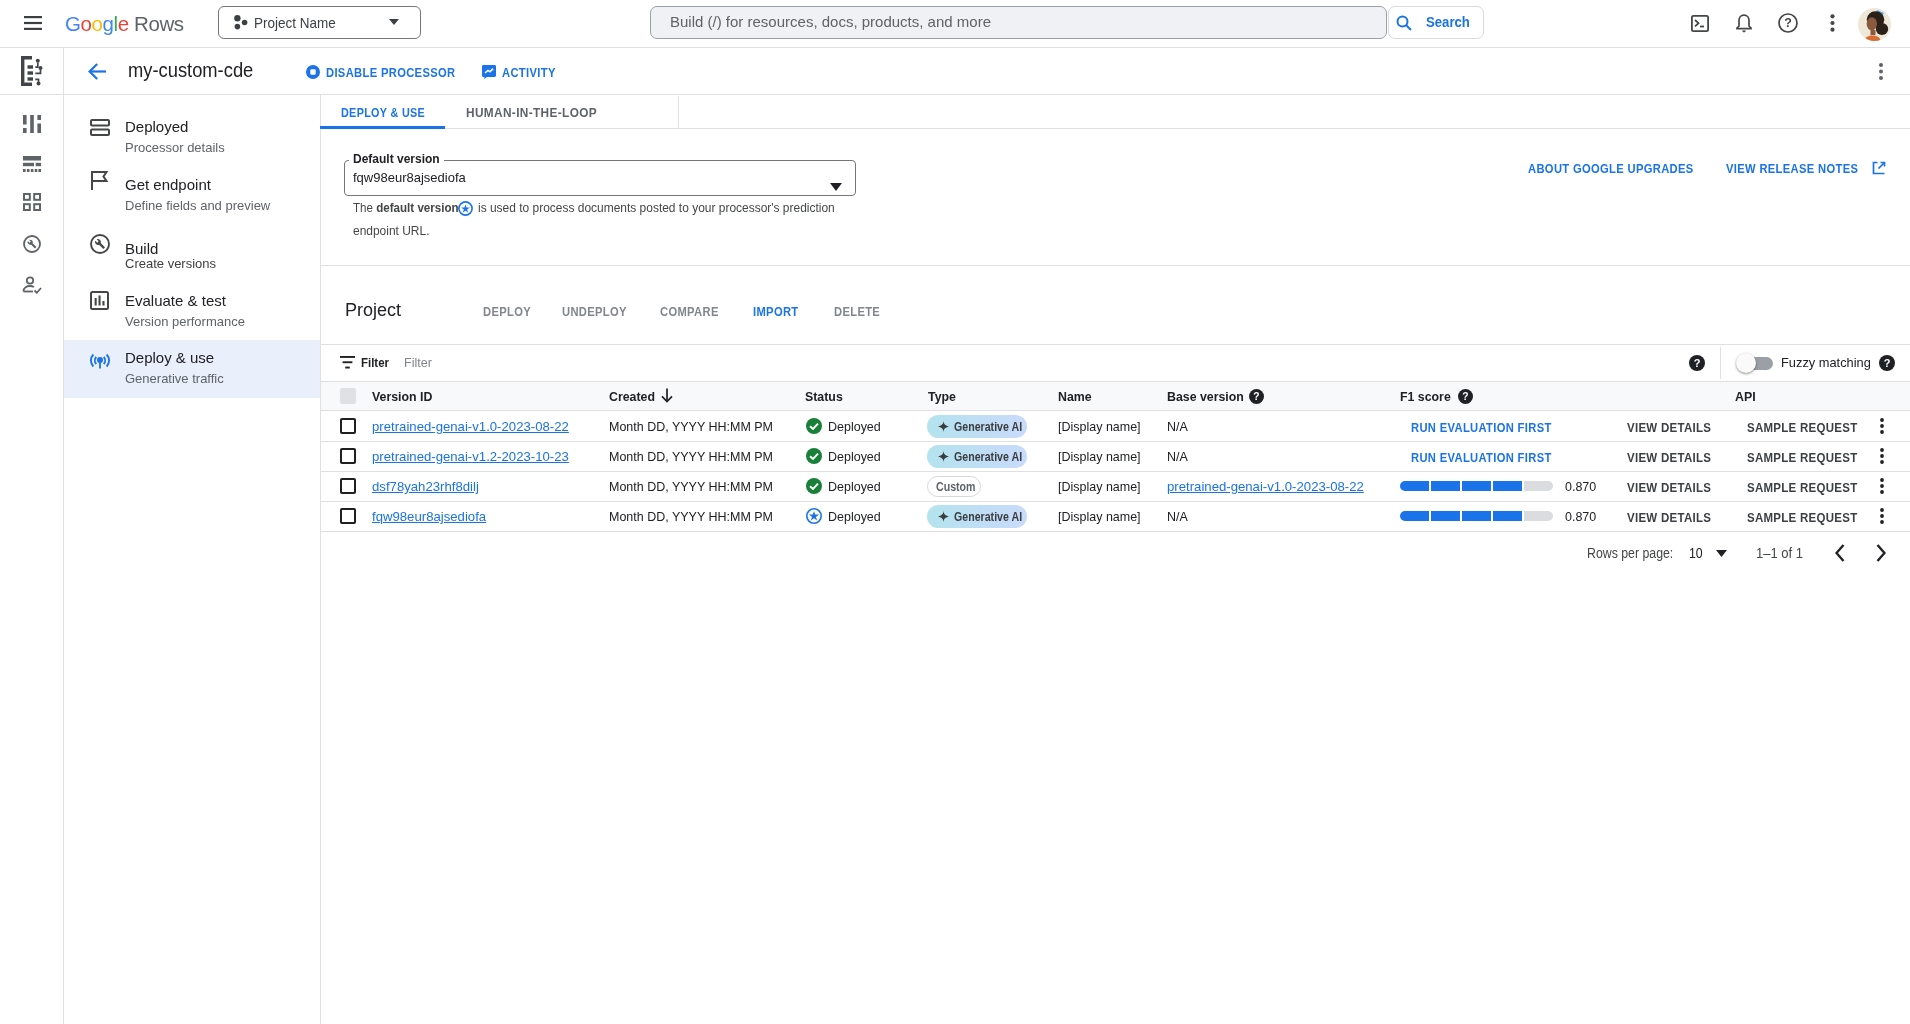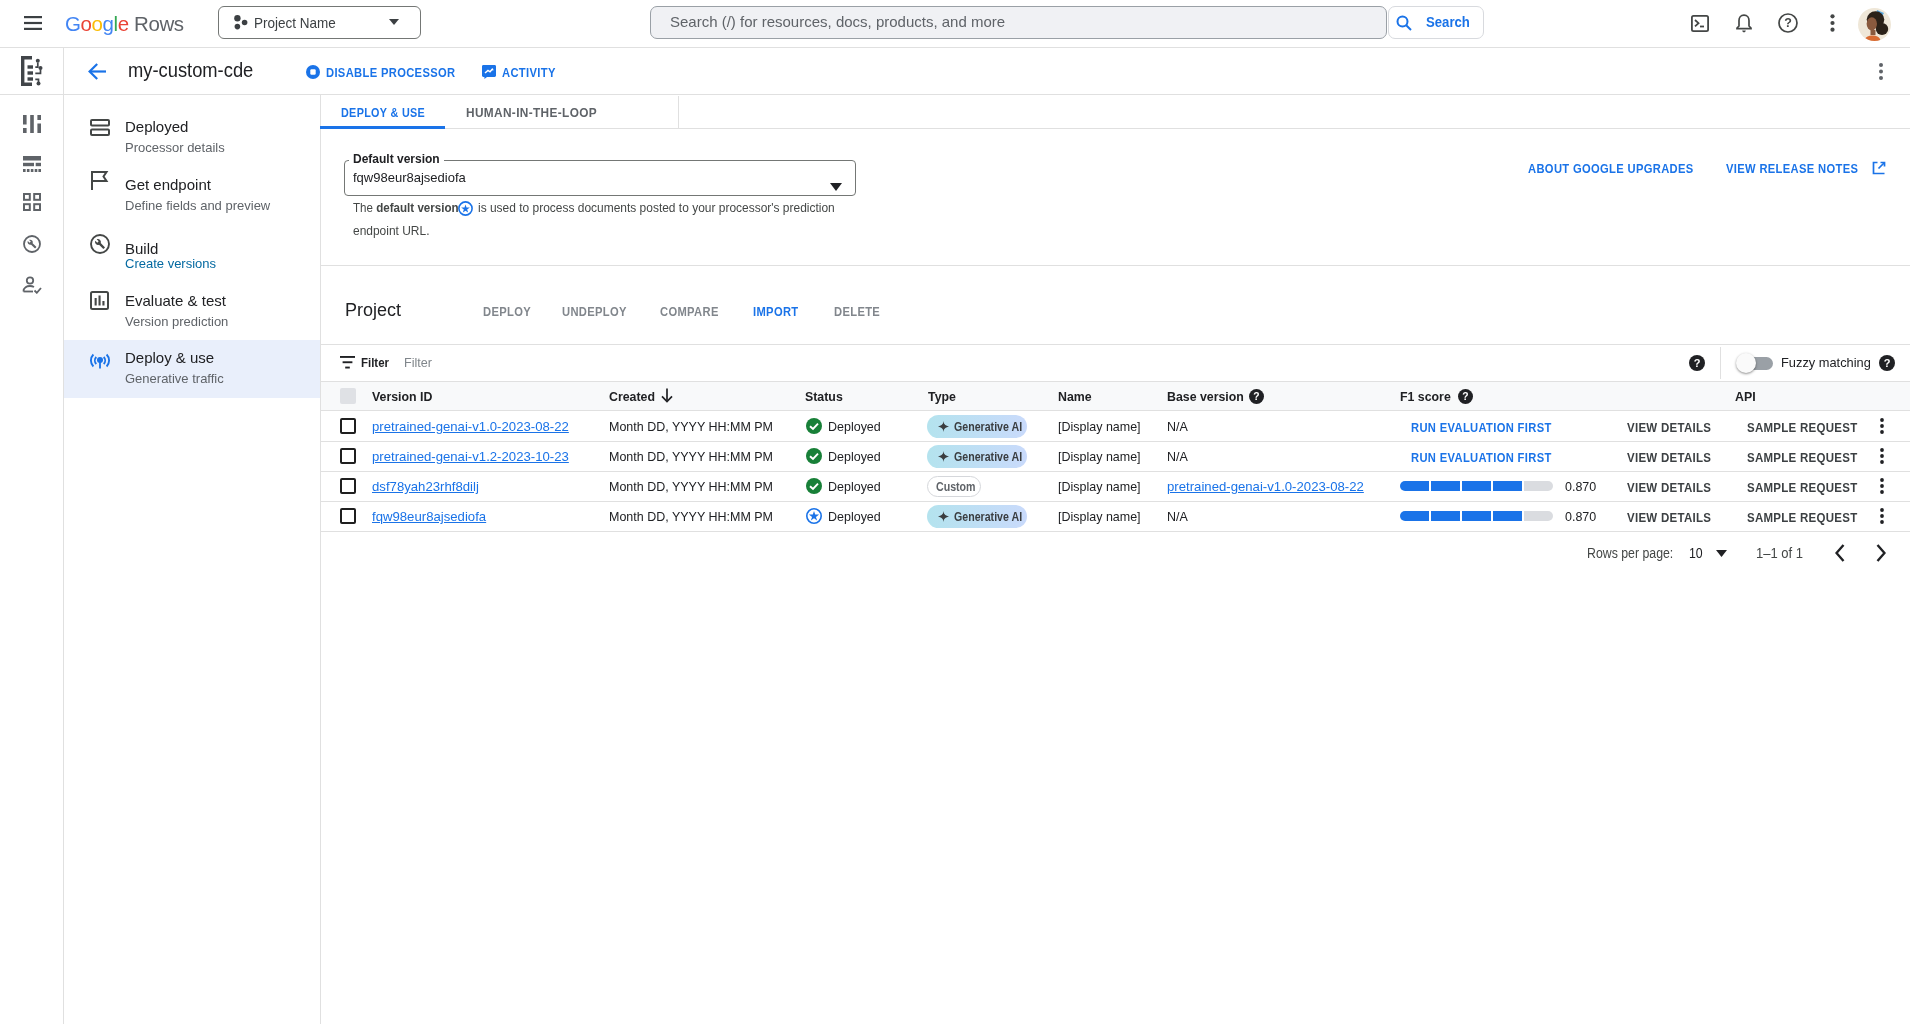--- a/index.html
+++ b/index.html
@@ -57,21 +57,21 @@
       <circle cx="3.4" cy="3.2" r="3.2" fill="#3c4043"></circle>
       <circle cx="10.6" cy="7.5" r="2.8" fill="#3c4043"></circle>
       <circle cx="3.4" cy="11.6" r="2.8" fill="#3c4043"></circle>
     </svg>
     <div class="abs" style="left:254px;top:14px;font-size:15px;color:#3c4043;transform:scaleX(.9);transform-origin:left center;">Project Name</div>
     <svg class="abs" style="left:389px;top:19px;" width="10" height="6" viewBox="0 0 10 6">
         <path d="M0 0 L10 0 L5 6 Z" fill="#3c4043"></path>
       </svg>
 
     <div class="abs" style="left:650px;top:6px;width:737px;height:33px;border:1px solid #9aa0a6;border-radius:7px;background:#f0f1f4;"></div>
-    <div class="abs" style="left:670px;top:13px;font-size:15px;color:#5f6368;">Search (/) for resources, docs, products, and more</div>
+    <div class="abs" style="left:670px;top:13px;font-size:15px;color:#5f6368;">Build (/) for resources, docs, products, and more</div>
 
     <div class="abs" style="left:1388px;top:6px;width:96px;height:33px;border:1px solid #d8dade;border-radius:7px;background:#fff;"></div>
     <svg class="abs" style="left:1396px;top:15px;" width="16" height="16" viewBox="0 0 16 16">
         <circle cx="6.5" cy="6.5" r="5" fill="none" stroke="#1a73e8" stroke-width="2"></circle>
         <line x1="10.2" y1="10.2" x2="15" y2="15" stroke="#1a73e8" stroke-width="2"></line>
       </svg>
     <div class="abs" style="left:1426px;top:14px;font-size:14px;font-weight:bold;color:#1a73e8;transform:scaleX(.94);transform-origin:left center;">Search</div>
 
     <svg class="abs" style="left:1691px;top:15px;" width="18" height="17" viewBox="0 0 18 17">
       <rect x="0.9" y="0.9" width="16.2" height="15.2" rx="1.6" fill="none" stroke="#444746" stroke-width="1.8"></rect>
@@ -215,30 +215,30 @@
     <div class="abs" style="left:125px;top:176px;font-size:15px;color:#202124;">Get endpoint</div>
     <div class="abs" style="left:125px;top:198px;font-size:13px;color:#5f6368;">Define fields and preview</div>
 
     <svg class="abs" style="left:90px;top:234px;" width="20" height="20" viewBox="0 0 20 20">
       <circle cx="10" cy="10" r="9" fill="none" stroke="#444746" stroke-width="1.9"></circle>
       <g transform="translate(4.6,4.6) scale(0.45)">
           <path d="M22.7 19l-9.1-9.1c.9-2.3.4-5-1.5-6.9-2-2-5-2.4-7.4-1.3L9 6 6 9 1.6 4.7C.4 7.1.9 10.1 2.9 12.1c1.9 1.9 4.6 2.4 6.9 1.5l9.1 9.1c.4.4 1 .4 1.4 0l2.3-2.3c.5-.4.5-1.1.1-1.4z" fill="#444746"></path>
         </g>
     </svg>
     <div class="abs" style="left:125px;top:240px;font-size:15px;color:#202124;">Build</div>
-    <div class="abs" style="left:125px;top:256px;font-size:13px;color:#0369a1;">Create versions</div>
+    <div class="abs" style="left:125px;top:256px;font-size:13px;color:#404040;">Create versions</div>
 
     <svg class="abs" style="left:90px;top:291px;" width="19" height="19" viewBox="0 0 19 19">
       <rect x="1" y="1" width="17" height="17" rx="1.5" fill="none" stroke="#444746" stroke-width="2"></rect>
       <rect x="4.6" y="7" width="2.1" height="7.5" fill="#444746"></rect>
       <rect x="8.5" y="4.5" width="2.1" height="10" fill="#444746"></rect>
       <rect x="12.4" y="10" width="2.1" height="4.5" fill="#444746"></rect>
     </svg>
     <div class="abs" style="left:125px;top:292px;font-size:15px;color:#202124;">Evaluate &amp; test</div>
-    <div class="abs" style="left:125px;top:314px;font-size:13px;color:#5f6368;">Version prediction</div>
+    <div class="abs" style="left:125px;top:314px;font-size:13px;color:#5f6368;">Version performance</div>
 
     <svg class="abs" style="left:89px;top:352px;" width="22" height="18" viewBox="0 0 22 18">
       <path d="M4.4 2.5 A8.5 8.5 0 0 0 4.4 14.5" fill="none" stroke="#1a73e8" stroke-width="1.9"></path>
       <path d="M7.3 5 A5 5 0 0 0 7.3 12" fill="none" stroke="#1a73e8" stroke-width="1.9"></path>
       <path d="M17.6 2.5 A8.5 8.5 0 0 1 17.6 14.5" fill="none" stroke="#1a73e8" stroke-width="1.9"></path>
       <path d="M14.7 5 A5 5 0 0 1 14.7 12" fill="none" stroke="#1a73e8" stroke-width="1.9"></path>
       <circle cx="11" cy="8" r="3" fill="#1a73e8"></circle>
       <path d="M10.1 9.5 L11.9 9.5 L11.9 16.5 L10.1 16.5 Z" fill="#1a73e8"></path>
     </svg>
     <div class="abs" style="left:125px;top:349px;font-size:15px;color:#202124;">Deploy &amp; use</div>

